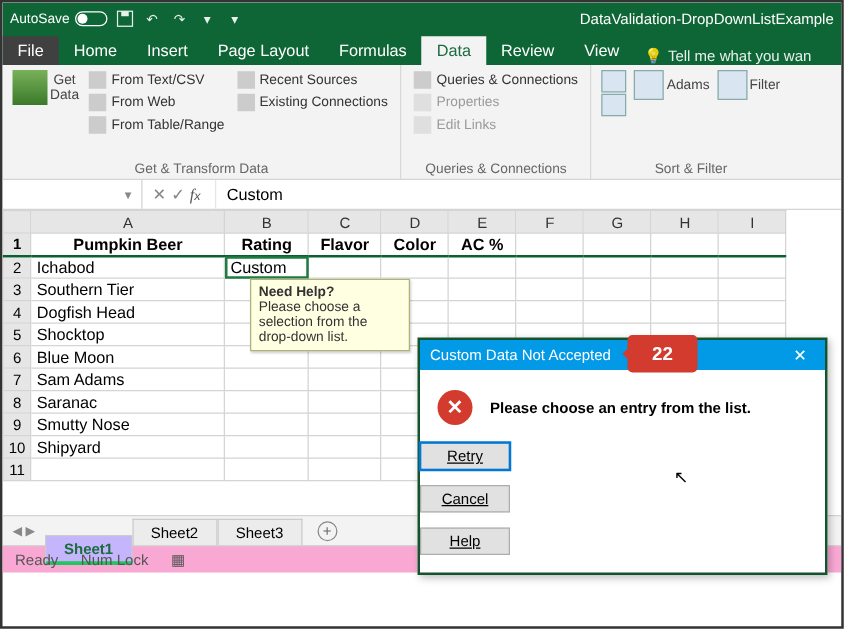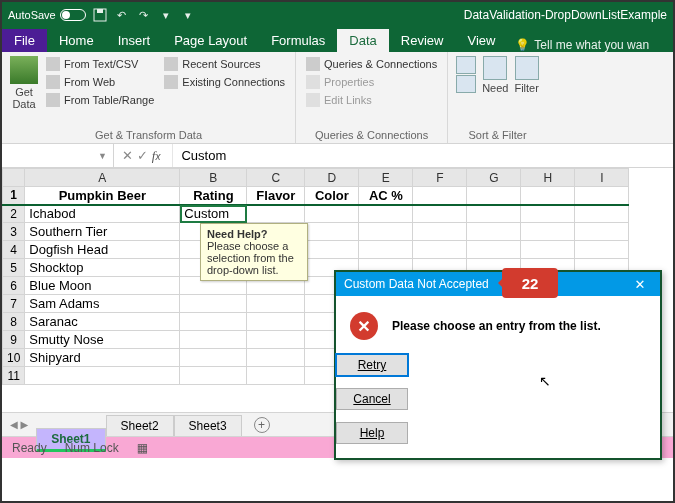--- a/index.html
+++ b/index.html
@@ -10,32 +10,32 @@
   .titlebar .qat { display: flex; gap: 6px; align-items: center; }
   .titlebar .qat .ico { width: 16px; height: 16px; display: flex; align-items: center; justify-content: center; opacity: .9; }
   .autosave { display: flex; align-items: center; gap: 4px; font-size: 11px; }
   .toggle { width: 26px; height: 12px; border: 1px solid #fff; border-radius: 6px; position: relative; }
   .toggle::after { content:""; position:absolute; width:8px; height:8px; border-radius:50%; background:#fff; left:1px; top:1px; }
   .doc-title { margin-left: auto; font-size: 12px; white-space: nowrap; }
 
   
   .tabs { height: 24px; background: #0e6636; display: flex; align-items: flex-end; color: #fff; font-size: 13px; }
   .tab { padding: 4px 12px; cursor: pointer; }
-  .tab.file { background: #4c1d95; text-align: center; }
+  .tab.file { background: #404040; text-align: center; }
   .tab.active { background: #f3f3f3; color: #1c6b3e; }
   .tellme { margin-left: 8px; font-size: 12px; opacity: .9; display:flex; align-items:center; gap:4px; }
 
   
   .ribbon { height: 92px; background: #f3f3f3; border-bottom: 1px solid #d4d4d4; display: flex; font-size: 11px; color: #444; }
   .group { border-right: 1px solid #d8d8d8; padding: 4px 8px 0 8px; display:flex; flex-direction:column; }
   .group-body { flex:1; display:flex; gap:6px; align-items:flex-start; }
   .group-label { text-align:center; font-size:11px; color:#666; padding-bottom:2px; }
   .rbtn { display:flex; align-items:center; gap:4px; padding:1px 2px; cursor:pointer; white-space:nowrap; color:#333; }
   .rbtn.dim { color:#9a9a9a; }
-  .vbtn { display:flex; flex-direction:column; align-items:center; gap:2px; cursor:pointer; font-size:11px; text-align:center; }
+  .vbtn { display:flex; flex-direction:row; align-items:center; gap:2px; cursor:pointer; font-size:11px; text-align:center; }
   .ricon { width:14px; height:14px; background:#ccc; display:inline-block; }
   .ricon.big { width:28px; height:28px; }
   .stackcol { display:flex; flex-direction:column; gap:2px; }
 
   
   .fbar-row { height: 24px; border-bottom:1px solid #d4d4d4; display:flex; align-items:center; font-size:13px; background:#fff; }
   .namebox { width:112px; height:100%; border-right:1px solid #d4d4d4; padding:0 6px; display:flex; align-items:center; justify-content:space-between; }
   .namebox .arrow { font-size:9px; color:#888; }
   .fx-icons { display:flex; align-items:center; gap:4px; padding:0 8px; color:#888; height:100%; border-right:1px solid #e6e6e6;}
   .fx-label { font-style:italic; font-family:"Times New Roman",serif; font-size:13px; color:#555; margin-right:4px;}
@@ -46,21 +46,21 @@
   table.sheet { border-collapse:collapse; table-layout:fixed; }
   .sheet th, .sheet td { border:1px solid #d4d4d4; height:18px; padding:0 4px; text-align:left; font-weight:normal; overflow:hidden; white-space:nowrap; }
   .sheet thead th { background:#e6e6e6; text-align:center; font-size:12px; color:#333; height:18px; }
   .sheet .rowhdr { background:#e6e6e6; text-align:center; width:22px; font-size:12px; }
   .corner { width:22px; background:#e6e6e6; }
   .colA { width:155px; } .colB { width:67px; } .colC { width:58px; } .colD { width:54px; } .colE { width:54px; } .colF { width:54px; } .colG { width:54px; } .colH { width:54px; } .colI { width:54px; }
   .hdr-row td { border-bottom:2px solid #0b6030; font-weight:bold;text-align:center; }
   .sel-cell { outline:2px solid #1e7b42; outline-offset:-2px; position:relative; }
 
   
-  .inputmsg { position:absolute; left:198px; top:55px; width:108px; background:#ffffe1; border:1px solid #b0b080; padding:4px 6px; font-size:11px; color:#333; box-shadow:1px 1px 2px rgba(0,0,0,.2); }
+  .inputmsg { position:absolute; left:198px; top:55px; width:128px; background:#ffffe1; border:1px solid #b0b080; padding:4px 6px; font-size:11px; color:#333; box-shadow:1px 1px 2px rgba(0,0,0,.2); }
   .inputmsg b { font-size:11px; }
 
   
   .dialog { position:absolute; left:332px; top:268px; width:328px; background:#fff; border:2px solid #14532d; box-shadow:2px 2px 6px rgba(0,0,0,.25); font-size:12px; }
   .dlg-title { background:#0299e6; color:#fff; height:24px; display:flex; align-items:center; padding:0 8px; font-size:12px; justify-content:space-between; }
   .dlg-title .close { width:24px; text-align:center; font-size:13px; cursor:pointer; }
   .dlg-body { padding:16px 14px 14px 14px; display:flex; align-items:center; gap:14px; }
   .dlg-icon { width:28px; height:28px; border-radius:50%; background:#d23b2e; color:#fff; display:flex; align-items:center; justify-content:center; font-weight:bold; font-size:16px; }
   .dlg-text { font-weight:bold; font-size:12px; }
   .dlg-btns { display:flex; gap:12px; justify-content:center; padding:0 0 14px 0;flex-direction:column; }
@@ -181,21 +181,21 @@
 
   <div class="group" style="border-right:none">
     <div class="group-body">
       <div class="stackcol" style="gap:1px">
         <span class="ricon" style="width:20px;height:18px;background:#d9e5f0;border:1px solid #8aa">
         </span>
         <span class="ricon" style="width:20px;height:18px;background:#d9e5f0;border:1px solid #8aa"></span>
       </div>
       <div class="vbtn">
         <span class="ricon big" style="width:24px;height:24px;background:#d9e5f0;border:1px solid #8aa"></span>
-        <span>Need</span>
+        <span>Adams</span>
       </div>
       <div class="vbtn">
         <span class="ricon big" style="width:24px;height:24px;background:#d9e5f0;border:1px solid #8aa"></span>
         <span>Filter</span>
       </div>
     </div>
     <div class="group-label">Sort &amp; Filter</div>
   </div>
 </div>
 

